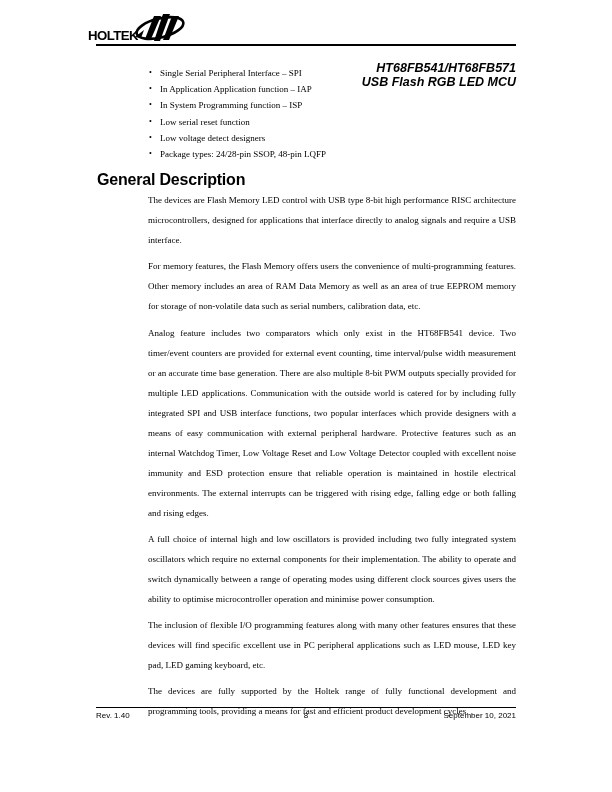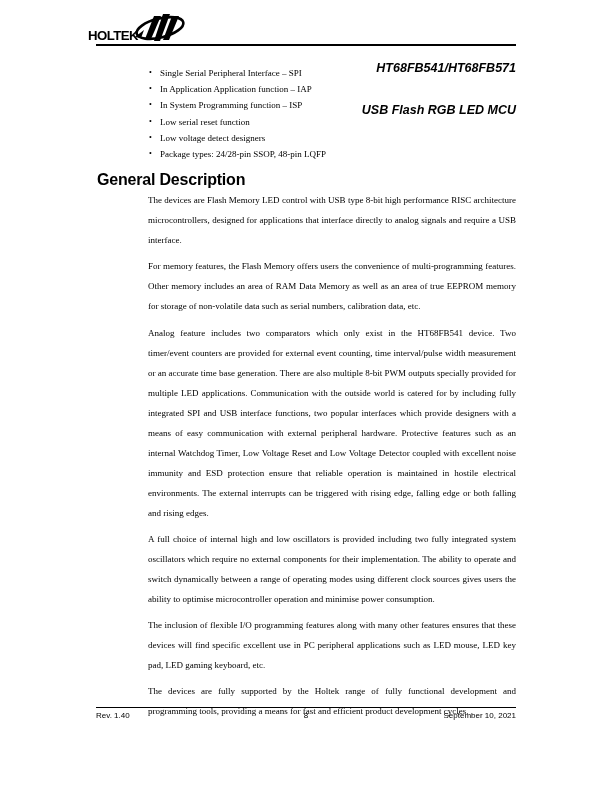--- a/index.html
+++ b/index.html
@@ -31,21 +31,21 @@
     top: 14px;
     left: 216px;
     right: 96px;
     text-align: right;
     font-family: "Liberation Sans", sans-serif;
     font-weight: bold;
     font-style: italic;
     line-height: 13.5px;
   }
   .doc-title-1 { font-size: 12.5px; margin-top: 48px; }
-  .doc-title-2 { font-size: 12.5px; margin-top: 28px; }
+  .doc-title-2 { font-size: 12.5px; }
   .header-rule {
     position: absolute;
     top: 44px;
     left: 96px;
     right: 96px;
     height: 0;
     border-top: 2px solid #000000;
   }
 
   

